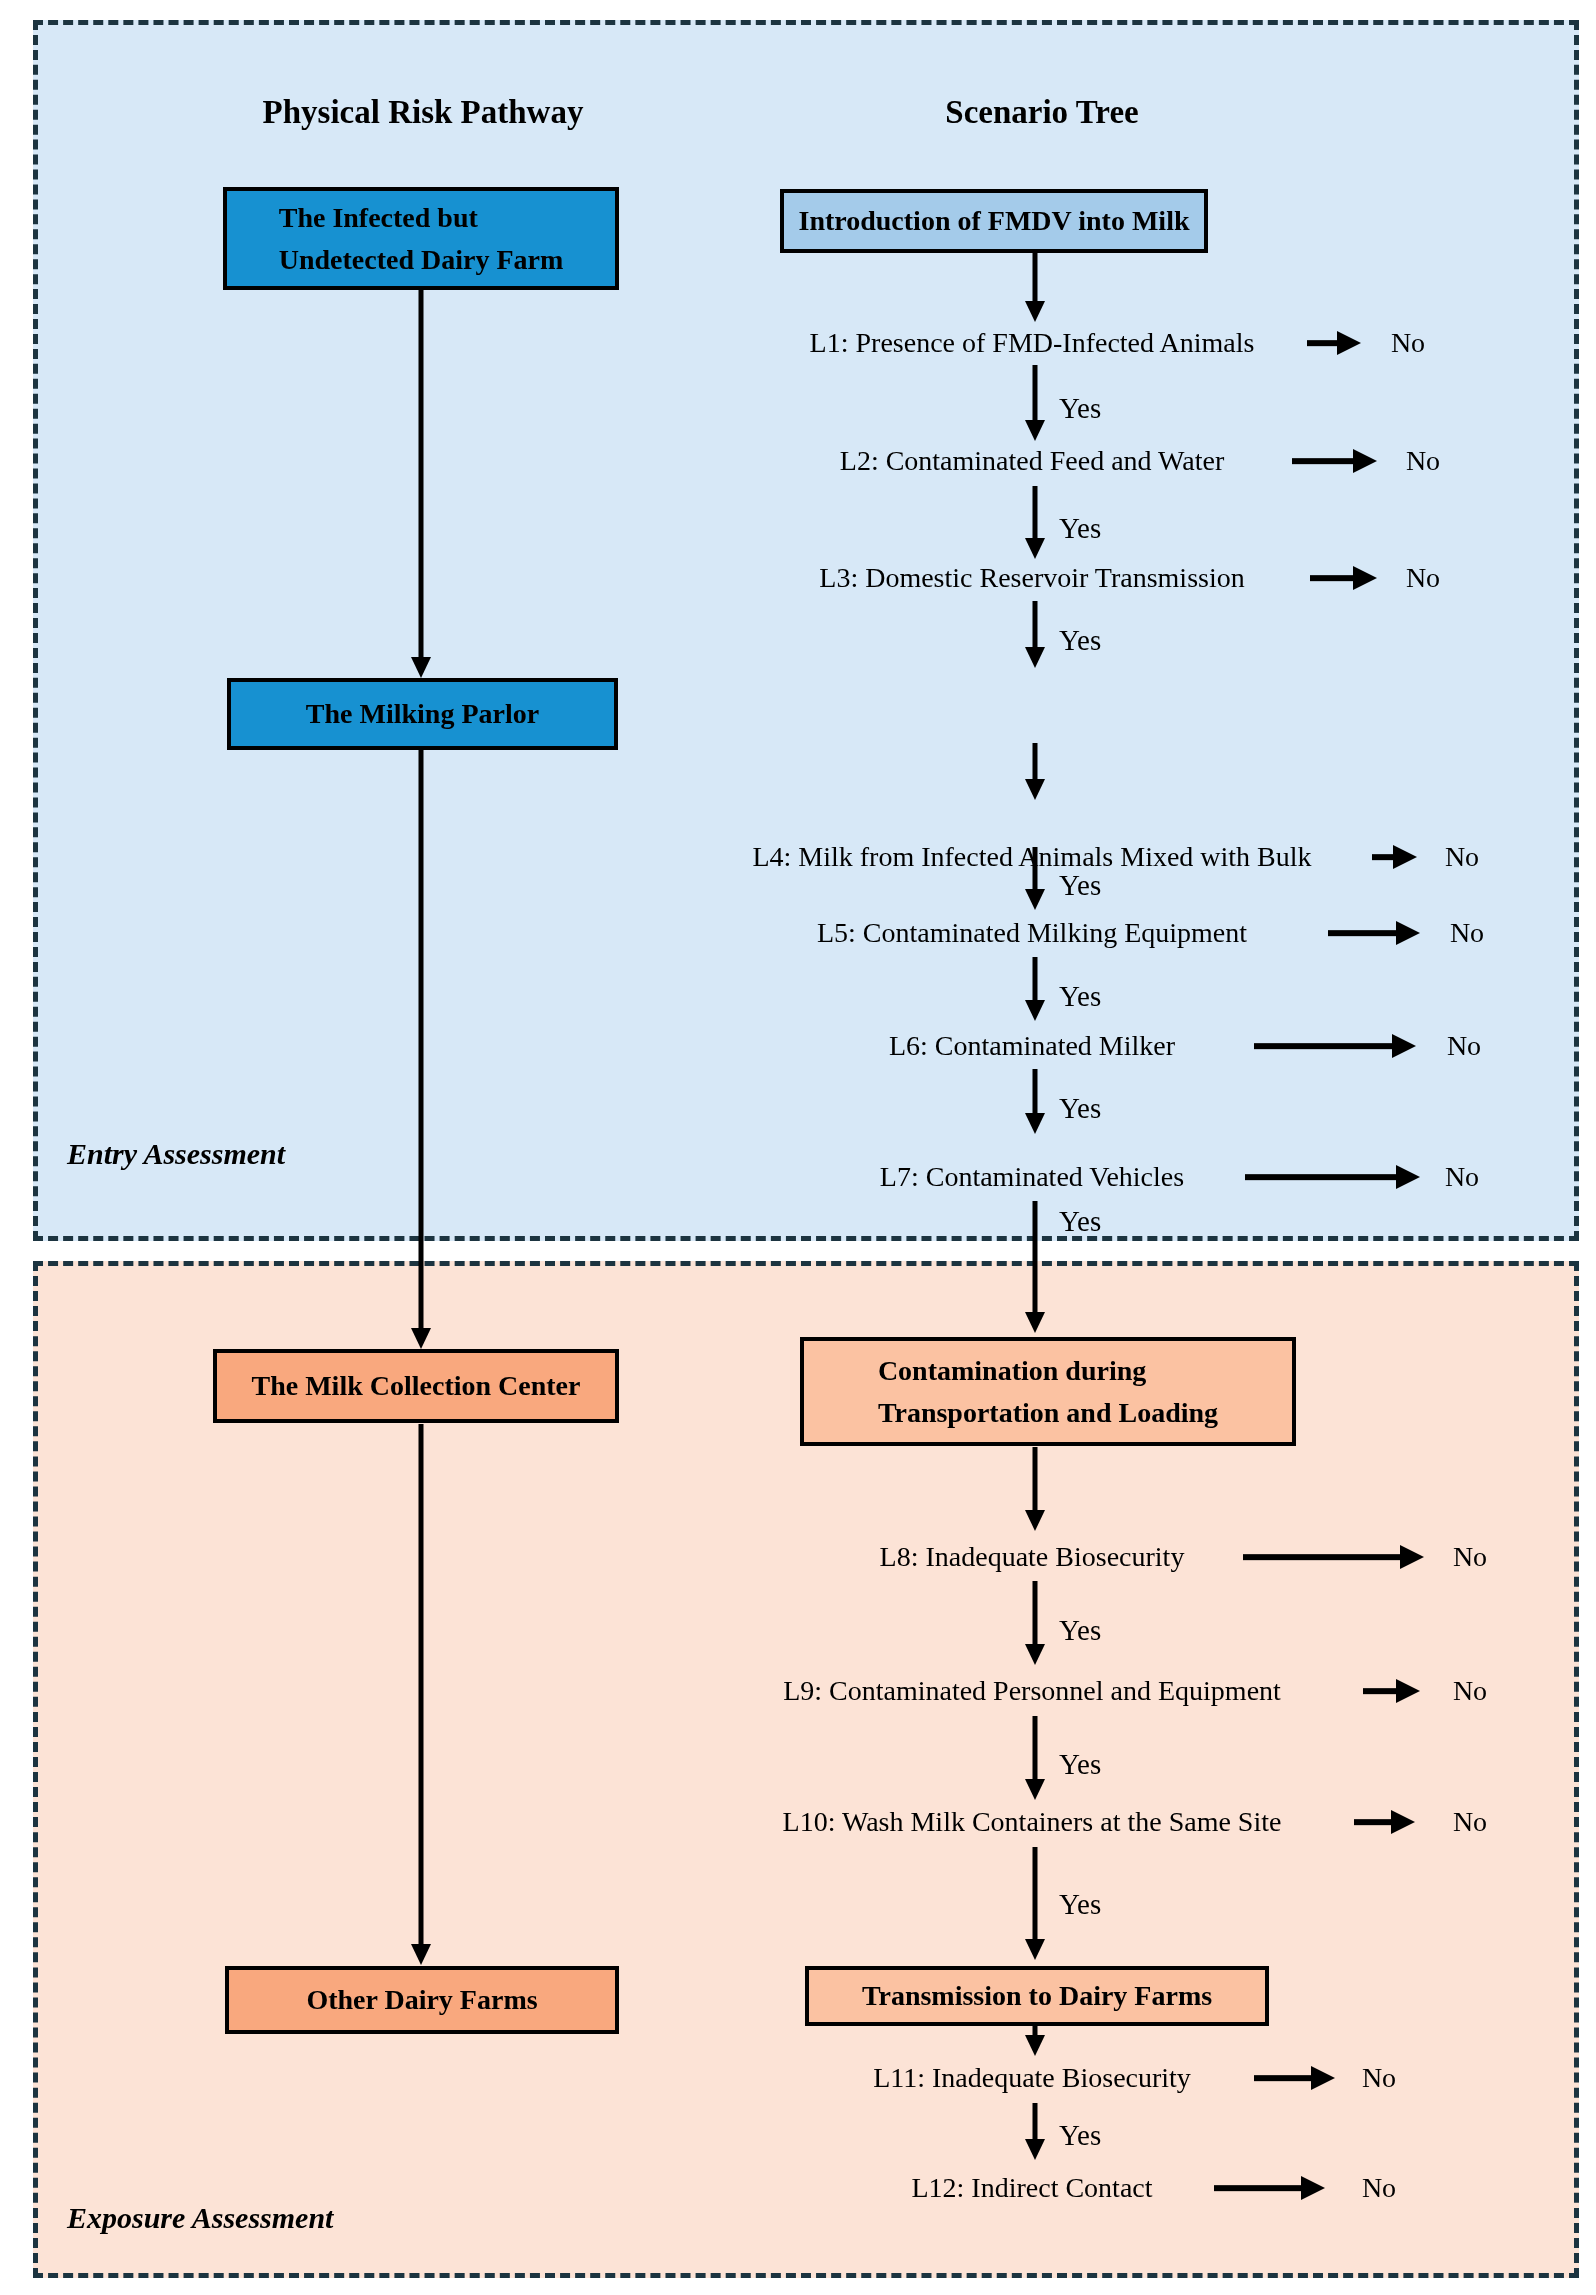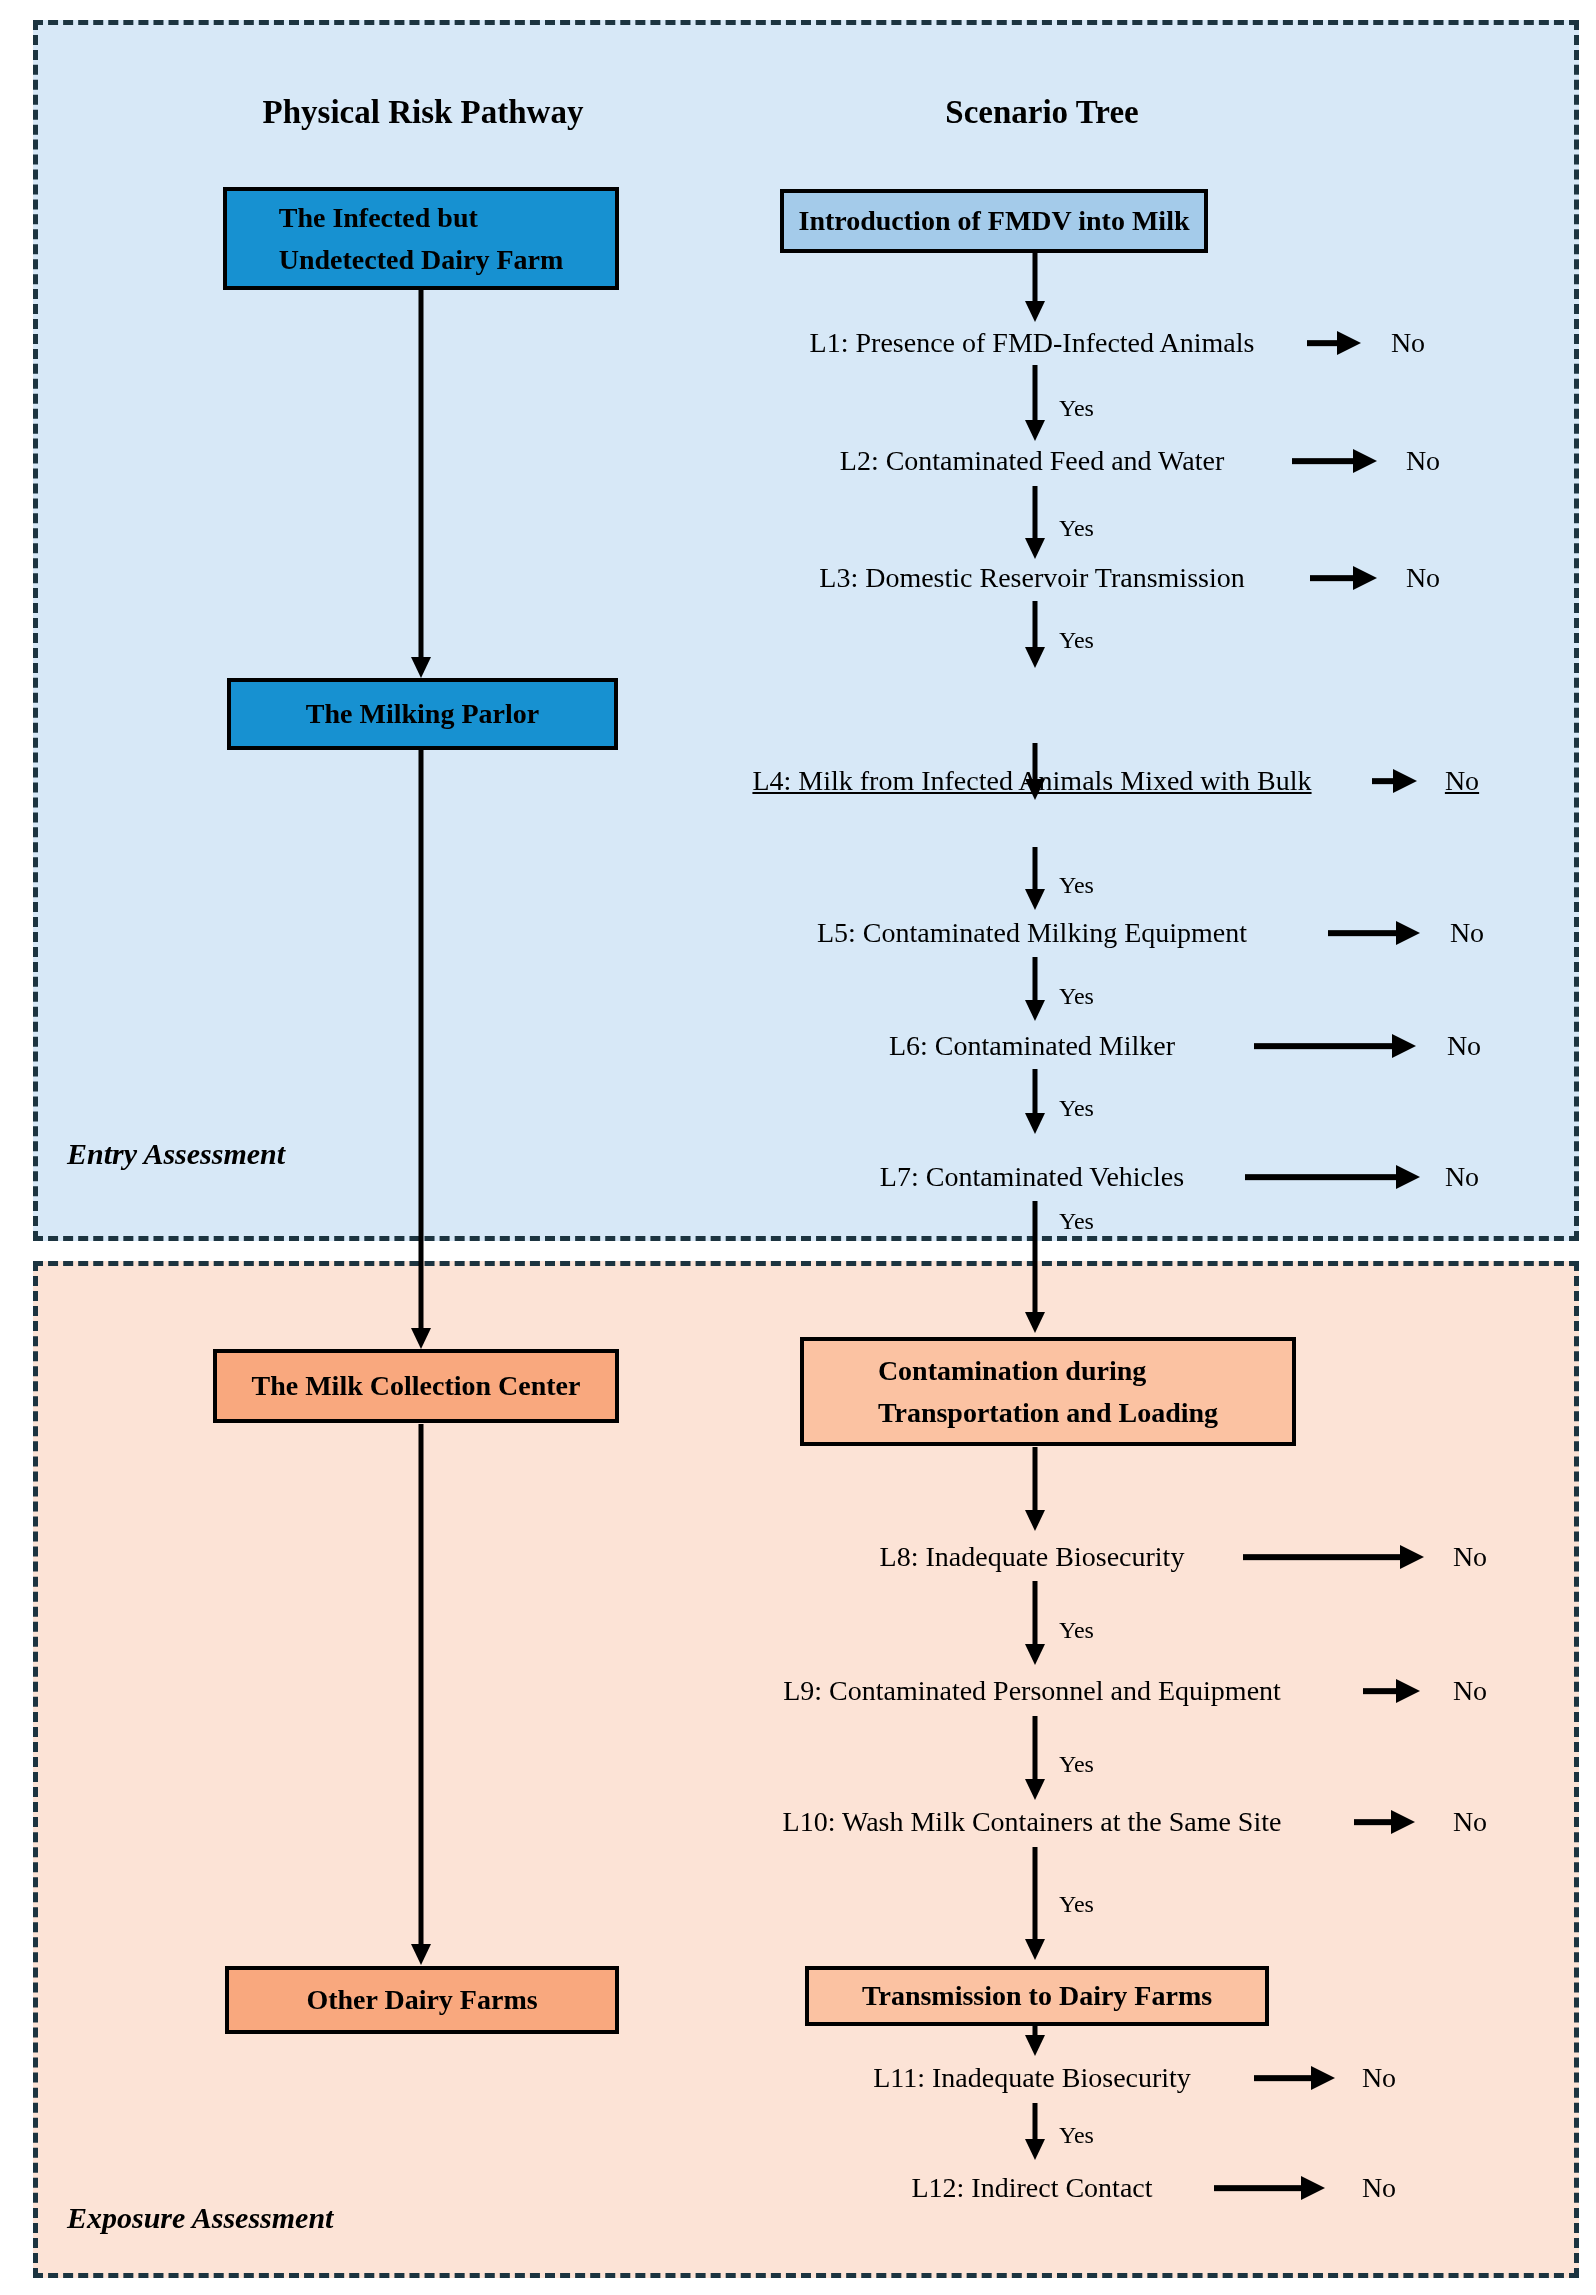--- a/index.html
+++ b/index.html
@@ -51,33 +51,33 @@
   .y6l{top:1069px;height:45px;} .y6h{top:1113px;}
   .y7l{top:1201px;height:112px;}.y7h{top:1312px;}
   .a3l{top:1447px;height:65px;} .a3h{top:1510px;}
   .y8l{top:1581px;height:64px;} .y8h{top:1644px;}
   .y9l{top:1716px;height:64px;} .y9h{top:1779px;}
   .y10l{top:1847px;height:93px;}.y10h{top:1939px;}
   .a4l{top:2025px;height:11.3px;} .a4h{top:2035px;}
   .y11l{top:2103px;height:38px;}.y11h{top:2139px;}
 
   
-  .yes{position:absolute;left:1059px;transform:translateY(-50%);font-size:24px;white-space:nowrap;}
+  .yes{position:absolute;left:1059px;transform:translateY(-50%);font-size:29px;white-space:nowrap;}
   .yes1{top:408px;} .yes2{top:528px;} .yes3{top:640px;} .yes4{top:885px;} .yes5{top:996px;}
   .yes6{top:1108px;} .yes7{top:1221px;} .yes8{top:1630px;} .yes9{top:1764px;} .yes10{top:1904px;}
   .yes11{top:2135px;}
 
   
   .drow{position:absolute;inset:0;pointer-events:none;}
   .dlabel{position:absolute;left:1032px;transform:translate(-50%,-50%);font-size:28px;white-space:nowrap;}
   .no{position:absolute;transform:translate(-50%,-50%);font-size:28px;white-space:nowrap;}
   .hl{position:absolute;height:5.7px;background:#000;transform:translateY(-50%);}
   .hh{position:absolute;width:0;height:0;border-top:12px solid transparent;border-bottom:12px solid transparent;
       border-left:24px solid #000;transform:translateY(-50%);}
-  .ry1{top:343px;}  .ry2{top:461px;}  .ry3{top:578px;}  .ry4{top:781px;text-decoration:underline;} .ry5{top:933px;} .ry6{top:1046px;}
+  .ry1{top:343px;}  .ry2{top:461px;}  .ry3{top:578px;}  .ry4{top:857px;} .ry5{top:933px;} .ry6{top:1046px;}
   .ry7{top:1177px;} .ry8{top:1557px;} .ry9{top:1691px;} .ry10{top:1822px;} .ry11{top:2078px;} .ry12{top:2188px;}
   .r1l{left:1307px;width:33px;}  .r1h{left:1337px;}  .r1n{left:1408px;}
   .r2l{left:1292px;width:64px;}  .r2h{left:1353px;}  .r2n{left:1423px;}
   .r3l{left:1310px;width:45px;}  .r3h{left:1353px;}  .r3n{left:1423px;}
   .r4l{left:1372px;width:23.4px;}  .r4h{left:1393px;}  .r4n{left:1462px;}
   .r5l{left:1328px;width:72px;} .r5h{left:1396px;}  .r5n{left:1467px;}
   .r6l{left:1254px;width:141px;} .r6h{left:1392px;}  .r6n{left:1464px;}
   .r7l{left:1245px;width:153px;} .r7h{left:1396px;}  .r7n{left:1462px;}
   .r8l{left:1243px;width:160px;} .r8h{left:1400px;}  .r8n{left:1470px;}
   .r9l{left:1363px;width:36px;}  .r9h{left:1396px;}  .r9n{left:1470px;}

